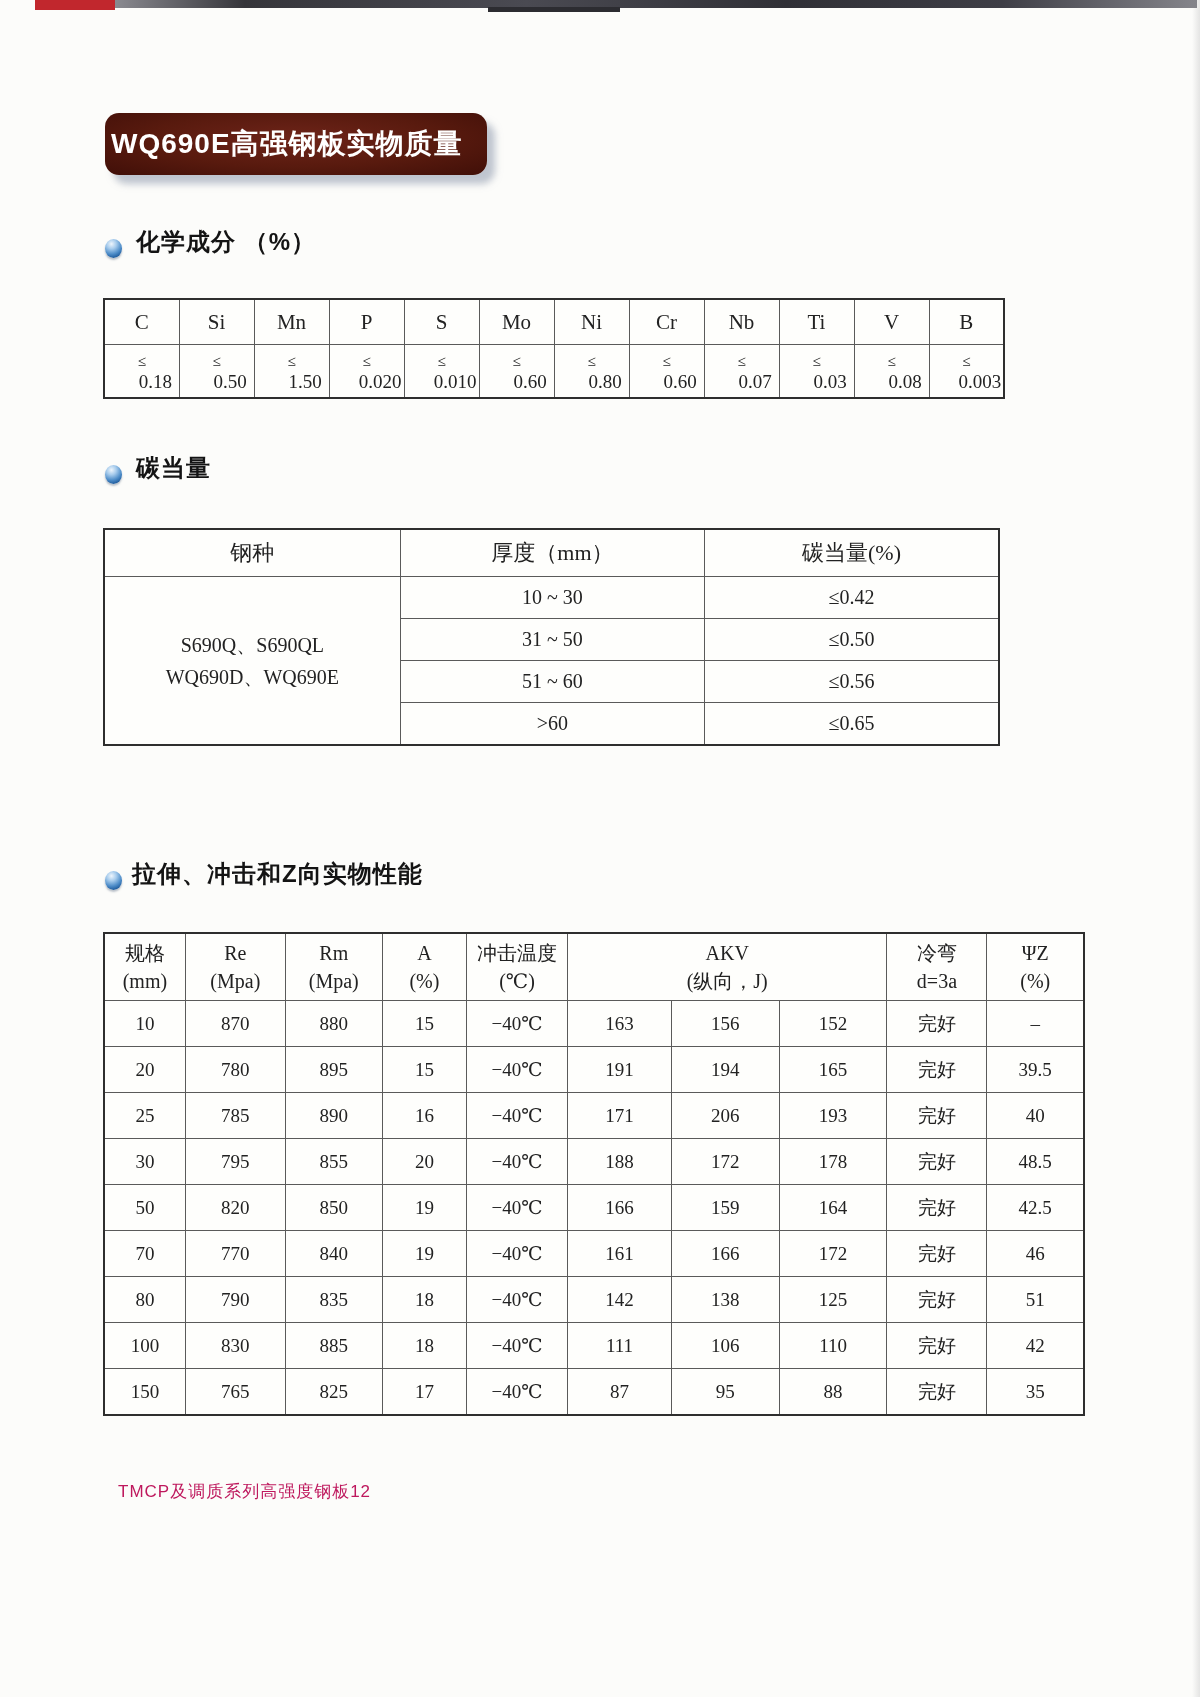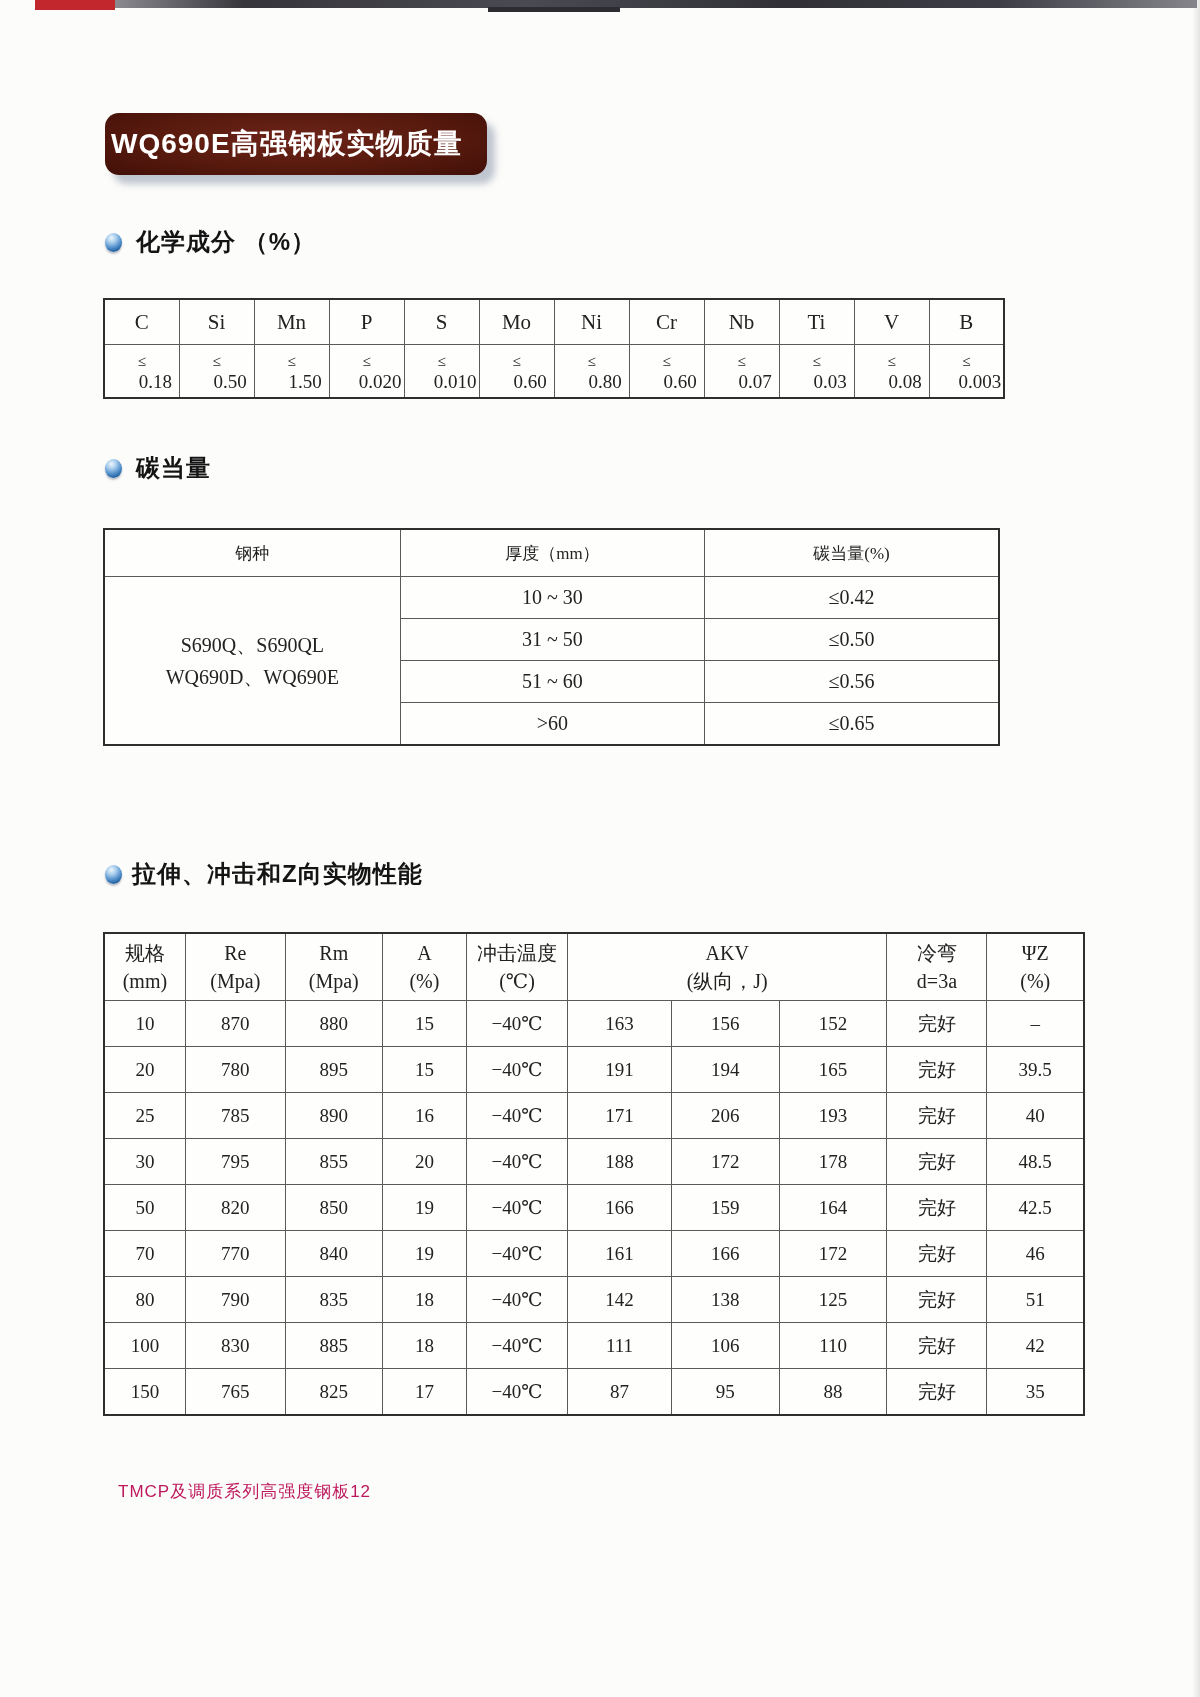--- a/index.html
+++ b/index.html
@@ -22,21 +22,21 @@
     position:absolute; left:105px; top:113px; width:382px; height:62px;
     border-radius:14px; box-sizing:border-box; padding-left:6px;
     display:flex; align-items:center;
     background:radial-gradient(ellipse at 50% 42%, #6e2419 0%, #581a0e 55%, #400f08 100%);
     box-shadow:8px 9px 7px rgba(140,152,172,.55);
     color:#fff; font-family:"Liberation Sans","DejaVu Sans",sans-serif;
     font-size:28px; font-weight:700; letter-spacing:1px; white-space:nowrap;
   }
 
   
-  .section-heading { position:absolute; left:105px; display:flex; align-items:center; gap:14px; }
+  .section-heading { position:absolute; left:105px; display:flex; align-items:flex-end; gap:14px; }
   .bead {
     width:17px; height:19px; border-radius:50%; flex:0 0 auto;
     background:radial-gradient(circle at 38% 26%, #eef5fc 0%, #a6cbec 28%, #4d8cc8 58%, #1c5899 82%, #0e3a6b 100%);
     box-shadow:0 2px 2px rgba(60,80,110,.35);
   }
   .section-heading .txt {
     font-family:"Liberation Sans","DejaVu Sans",sans-serif;
     font-size:24px; font-weight:700; color:#141414; letter-spacing:1px; white-space:nowrap;
   }
   #heading-chemical  { top:226px; }
@@ -51,21 +51,21 @@
 
   
   #table-chemical { left:103px; top:298px; width:902px; }
   #table-chemical th { height:44px; font-size:21px; }
   #table-chemical td { height:52px; font-size:19px; }
   #table-chemical .le  { display:block; font-size:15px; line-height:17px; margin-top:4px; }
   #table-chemical .val { display:block; font-size:19px; line-height:24px;padding-left:27px; }
 
   
   #table-carbon { left:103px; top:528px; width:897px; }
-  #table-carbon th { height:46px; font-size:17px; }
+  #table-carbon th { height:46px; font-size:22px; }
   #table-carbon td { height:41px; font-size:20px; }
   #table-carbon .grade-cell { font-size:20px; line-height:32px; }
 
   
   #table-mech { left:103px; top:932px; width:982px; }
   #table-mech th { height:66px; font-size:20px; line-height:28px; }
   #table-mech td { height:45px; font-size:19px; }
 
   .footer {
     position:absolute; left:118px; top:1480px;

